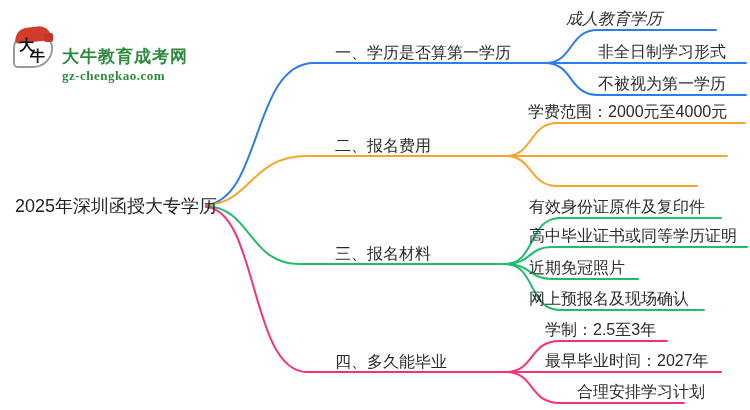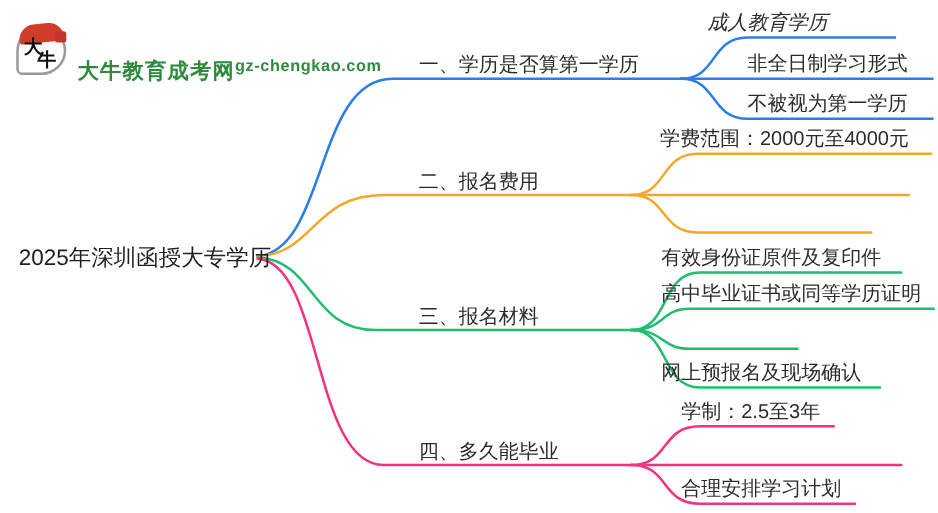--- a/index.html
+++ b/index.html
@@ -19,21 +19,21 @@
     position:absolute;left:0;top:2px;width:36px;height:35px;background:#fff;
     border:2px solid #9a9a9a;border-radius:50% 50% 50% 12%;
   }
   .logo-cap{
     position:absolute;left:2px;top:0;width:36px;height:15px;background:#d23c2a;
     border-radius:18px 18px 4px 4px;transform:rotate(-6deg);
   }
   .logo-char-a{position:absolute;left:6px;top:9px;font-size:15px;font-weight:bold;color:#111;}
   .logo-char-b{position:absolute;left:17px;top:20px;font-size:15px;font-weight:bold;color:#111;}
   .logo-seal{position:absolute;right:2px;top:6px;width:9px;height:9px;background:#c5352c;border-radius:2px;}
-  .logo-text{display:flex;flex-direction:row;margin-top:33px;}
+  .logo-text{display:flex;flex-direction:column;margin-top:33px;}
   .logo-name{font-size:17px;font-weight:bold;letter-spacing:1px;}
   .logo-url{font-size:13px;font-weight:bold;letter-spacing:.5px;}
 </style>
 </head>
 <body>
 
 <div class="canvas">
 
   <svg class="connectors" width="750" height="410" viewBox="0 0 750 410" fill="none" stroke-width="2" stroke-linecap="round">
     <g stroke="#2b7de9">
@@ -66,36 +66,38 @@
   <div class="logo">
     <div class="logo-badge">
       <div class="logo-bubble"></div>
       <div class="logo-cap"></div>
       <span class="logo-char-a">大</span>
       <span class="logo-char-b">牛</span>
       <div class="logo-seal"></div>
     </div>
     <div class="logo-text">
       <span class="logo-name" style="color: rgb(46, 139, 61);">大牛教育成考网</span>
-      <span class="logo-url" style="color: rgb(46, 139, 61);">gz-chengkao.com</span>
+      <span class="logo-url" style="color: rgb(46, 139, 61); font-family: Liberation Serif, serif;">gz-chengkao.com</span>
     </div>
   </div>
 
   <div class="label root-label" style="left:15px;top:195px;">2025年深圳函授大专学历</div>
 
   <div class="label" style="left:335px;top:43px;">一、学历是否算第一学历</div>
   <div class="label" style="left:566px;top:9px;font-style:italic;">成人教育学历</div>
   <div class="label" style="left:598px;top:42px;">非全日制学习形式</div>
   <div class="label" style="left:598px;top:74px;text-align:right;">不被视为第一学历</div>
 
   <div class="label" style="left:335px;top:136px;">二、报名费用</div>
   <div class="label" style="left:528px;top:102px;text-align:center;">学费范围：2000元至4000元</div>
 
   <div class="label" style="left:335px;top:244px;">三、报名材料</div>
   <div class="label" style="left:529px;top:197px;">有效身份证原件及复印件</div>
   <div class="label" style="left:529px;top:226px;">高中毕业证书或同等学历证明</div>
+  <div class="label" style="left:529px;top:258px;">近期免冠照片</div>
   <div class="label" style="left:529px;top:289px;">网上预报名及现场确认</div>
 
   <div class="label" style="left:335px;top:352px;">四、多久能毕业</div>
   <div class="label" style="left:545px;top:320px;">学制：2.5至3年</div>
-  <div class="label" style="left:545px;top:382px;">合理安排学习计划</div>
+  <div class="label" style="left:545px;top:351px;">最早毕业时间：2027年</div>
+  <div class="label" style="left:577px;top:382px;">合理安排学习计划</div>
 
 </div>
 
 </body></html>

